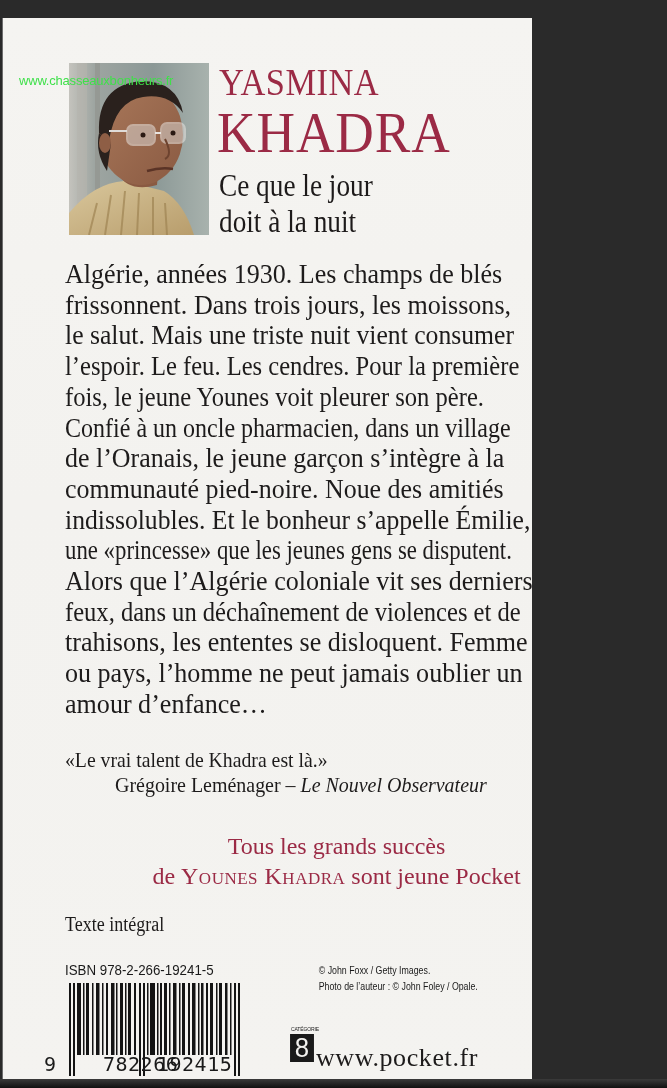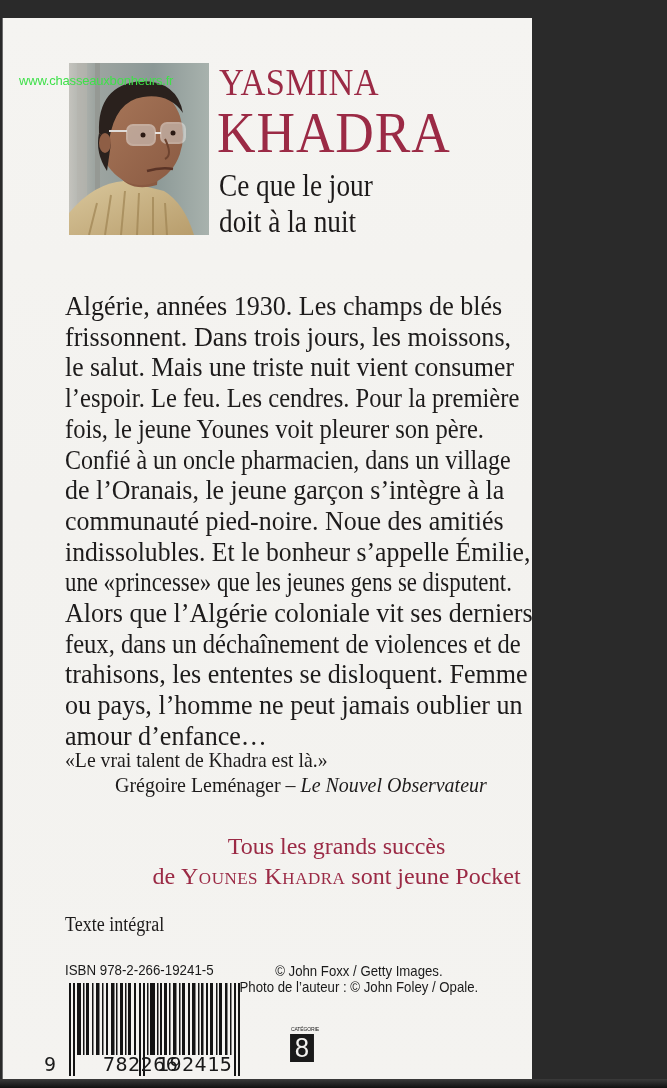--- a/index.html
+++ b/index.html
@@ -94,21 +94,20 @@
 
     
     .synopsis {
       position: absolute;
       left: 62px;
       top: 241px;
       width: 560px;
       font-size: 27.3px;
       line-height: 30.7px;
       color: #1d1b1b;
-      margin-top: 32px;
     }
     .synopsis .line {
       white-space: nowrap;
       transform-origin: left top;
     }
 
     
     .quote {
       position: absolute;
       left: 62px;
@@ -214,23 +213,23 @@
       line-height: 28px;
       text-align: center;
       transform: scaleX(0.92);
     }
 
     
     .credits {
       position: absolute;
       right: 54px;
       top: 945px;
-      text-align: center;
+      text-align: left;
       font-family: "Liberation Sans", "DejaVu Sans", sans-serif;
-      font-size: 15px;
+      font-size: 10px;
       line-height: 16px;
       color: #1a1a1a;
       white-space: nowrap;
     }
     .credits div {
       transform: scaleX(0.88);
       transform-origin: right top;
     }
 
     .website {
@@ -391,15 +390,16 @@
   <div class="category">
     <div class="category-label">CATÉGORIE</div>
     <div class="category-num">8</div>
   </div>
 
   <div class="credits">
     <div>© John Foxx / Getty Images.</div>
     <div>Photo de l’auteur : © John Foley / Opale.</div>
   </div>
 
+  <div class="website">www.pocket.fr</div>
 </div>
 
 <div class="bottom-shadow"></div>
 
 </body></html>

